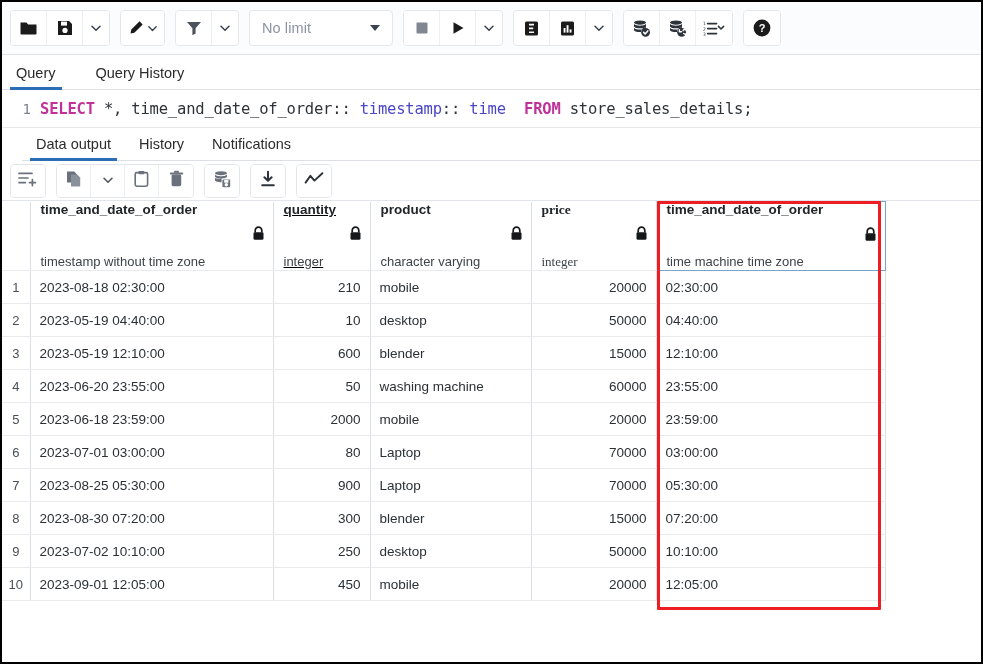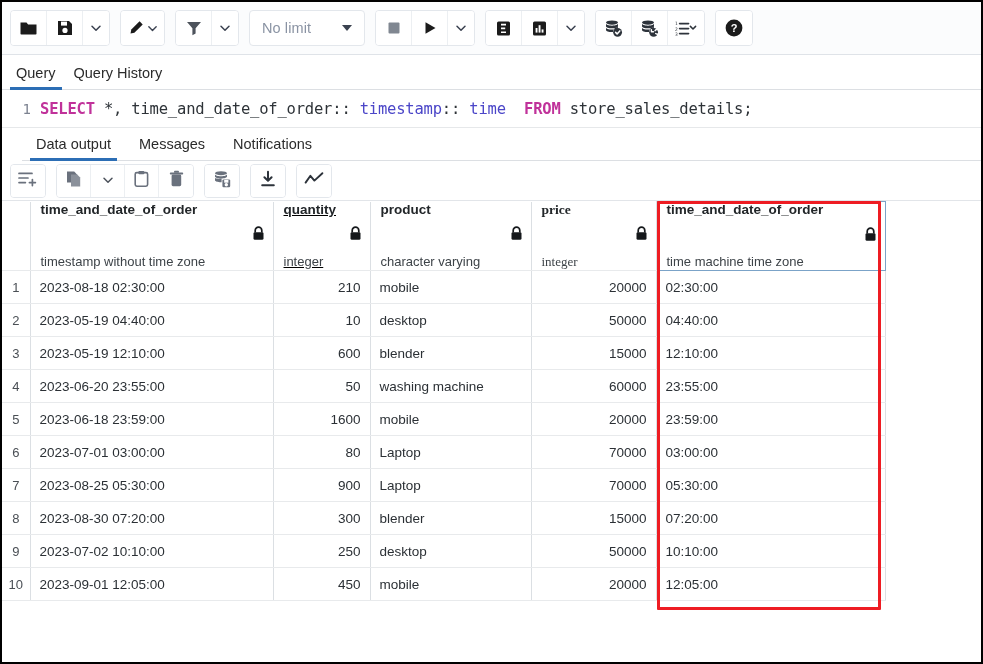--- a/index.html
+++ b/index.html
@@ -41,21 +41,21 @@
     border-right: 1px solid #eceff2;
     cursor: pointer;
     padding: 0 6px;
     color: #1b1b1b;
   }
   .tbtn:last-child { border-right: none; }
   .tbtn.caret { min-width: 26px; }
   .tbtn svg { display: block; }
   .limit-group {
     display: flex; align-items: center; justify-content: space-between;
-    width: 116px; height: 36px;
+    width: 144px; height: 36px;
     padding: 0 12px;
     background: #ffffff;
     border: 1px solid #e3e7ec;
     border-radius: 4px;
     cursor: pointer;
   }
   .limit-label {
     font-size: 14.5px;
     color: #8a93a3;
     letter-spacing: .1px;
@@ -65,21 +65,21 @@
     border-left: 5px solid transparent;
     border-right: 5px solid transparent;
     border-top: 6px solid #3b4250;
   }
 
   
   .tabbar {
     display: flex; align-items: flex-end;
     height: 35px;
     padding-left: 12px;
-    gap: 14px;
+    gap: 36px;
     background: #ffffff;
     border-bottom: 1px solid #dcdfe3;
   }
   .tab {
     position: relative;
     font-size: 14.5px;
     color: #2b2b2b;
     padding: 0 2px 8px 2px;
     cursor: pointer;
     white-space: nowrap;
@@ -400,21 +400,21 @@
   <div class="editor">
     <div class="gutter">1</div>
     <div class="sqlline" id="sql-line"><span class="kw">SELECT</span><span class="punct"> </span><span class="punct">*</span><span class="punct">, </span><span class="ident">time_and_date_of_order</span><span class="punct">:: </span><span class="typ">timestamp</span><span class="punct">:: </span><span class="typ">time</span><span class="punct">  </span><span class="kw">FROM</span><span class="punct"> </span><span class="ident">store_sales_details</span><span class="punct">;</span></div>
   </div>
 
   <div class="outtabs">
     <div class="tab active">
       <span>Data output</span>
     </div>
     <div class="tab">
-      <span>Messages</span>
+      <span>History</span>
     </div>
     <div class="tab">
       <span>Notifications</span>
     </div>
   </div>
 
   <div class="restoolbar">
     <div class="rgroup">
       <div class="rbtn">
         <span>
@@ -595,21 +595,21 @@
             <td class="cell">2023-06-20 23:55:00</td>
             <td class="cell num">50</td>
             <td class="cell">washing machine</td>
             <td class="cell num">60000</td>
             <td class="cell">23:55:00</td>
             <td class="cell filler" style="border-right: none;"></td>
           </tr>
           <tr>
             <td class="rownum">5</td>
             <td class="cell">2023-06-18 23:59:00</td>
-            <td class="cell num">1600</td>
+            <td class="cell num">2000</td>
             <td class="cell">mobile</td>
             <td class="cell num">20000</td>
             <td class="cell">23:59:00</td>
             <td class="cell filler" style="border-right: none;"></td>
           </tr>
           <tr>
             <td class="rownum">6</td>
             <td class="cell">2023-07-01 03:00:00</td>
             <td class="cell num">80</td>
             <td class="cell">Laptop</td>

